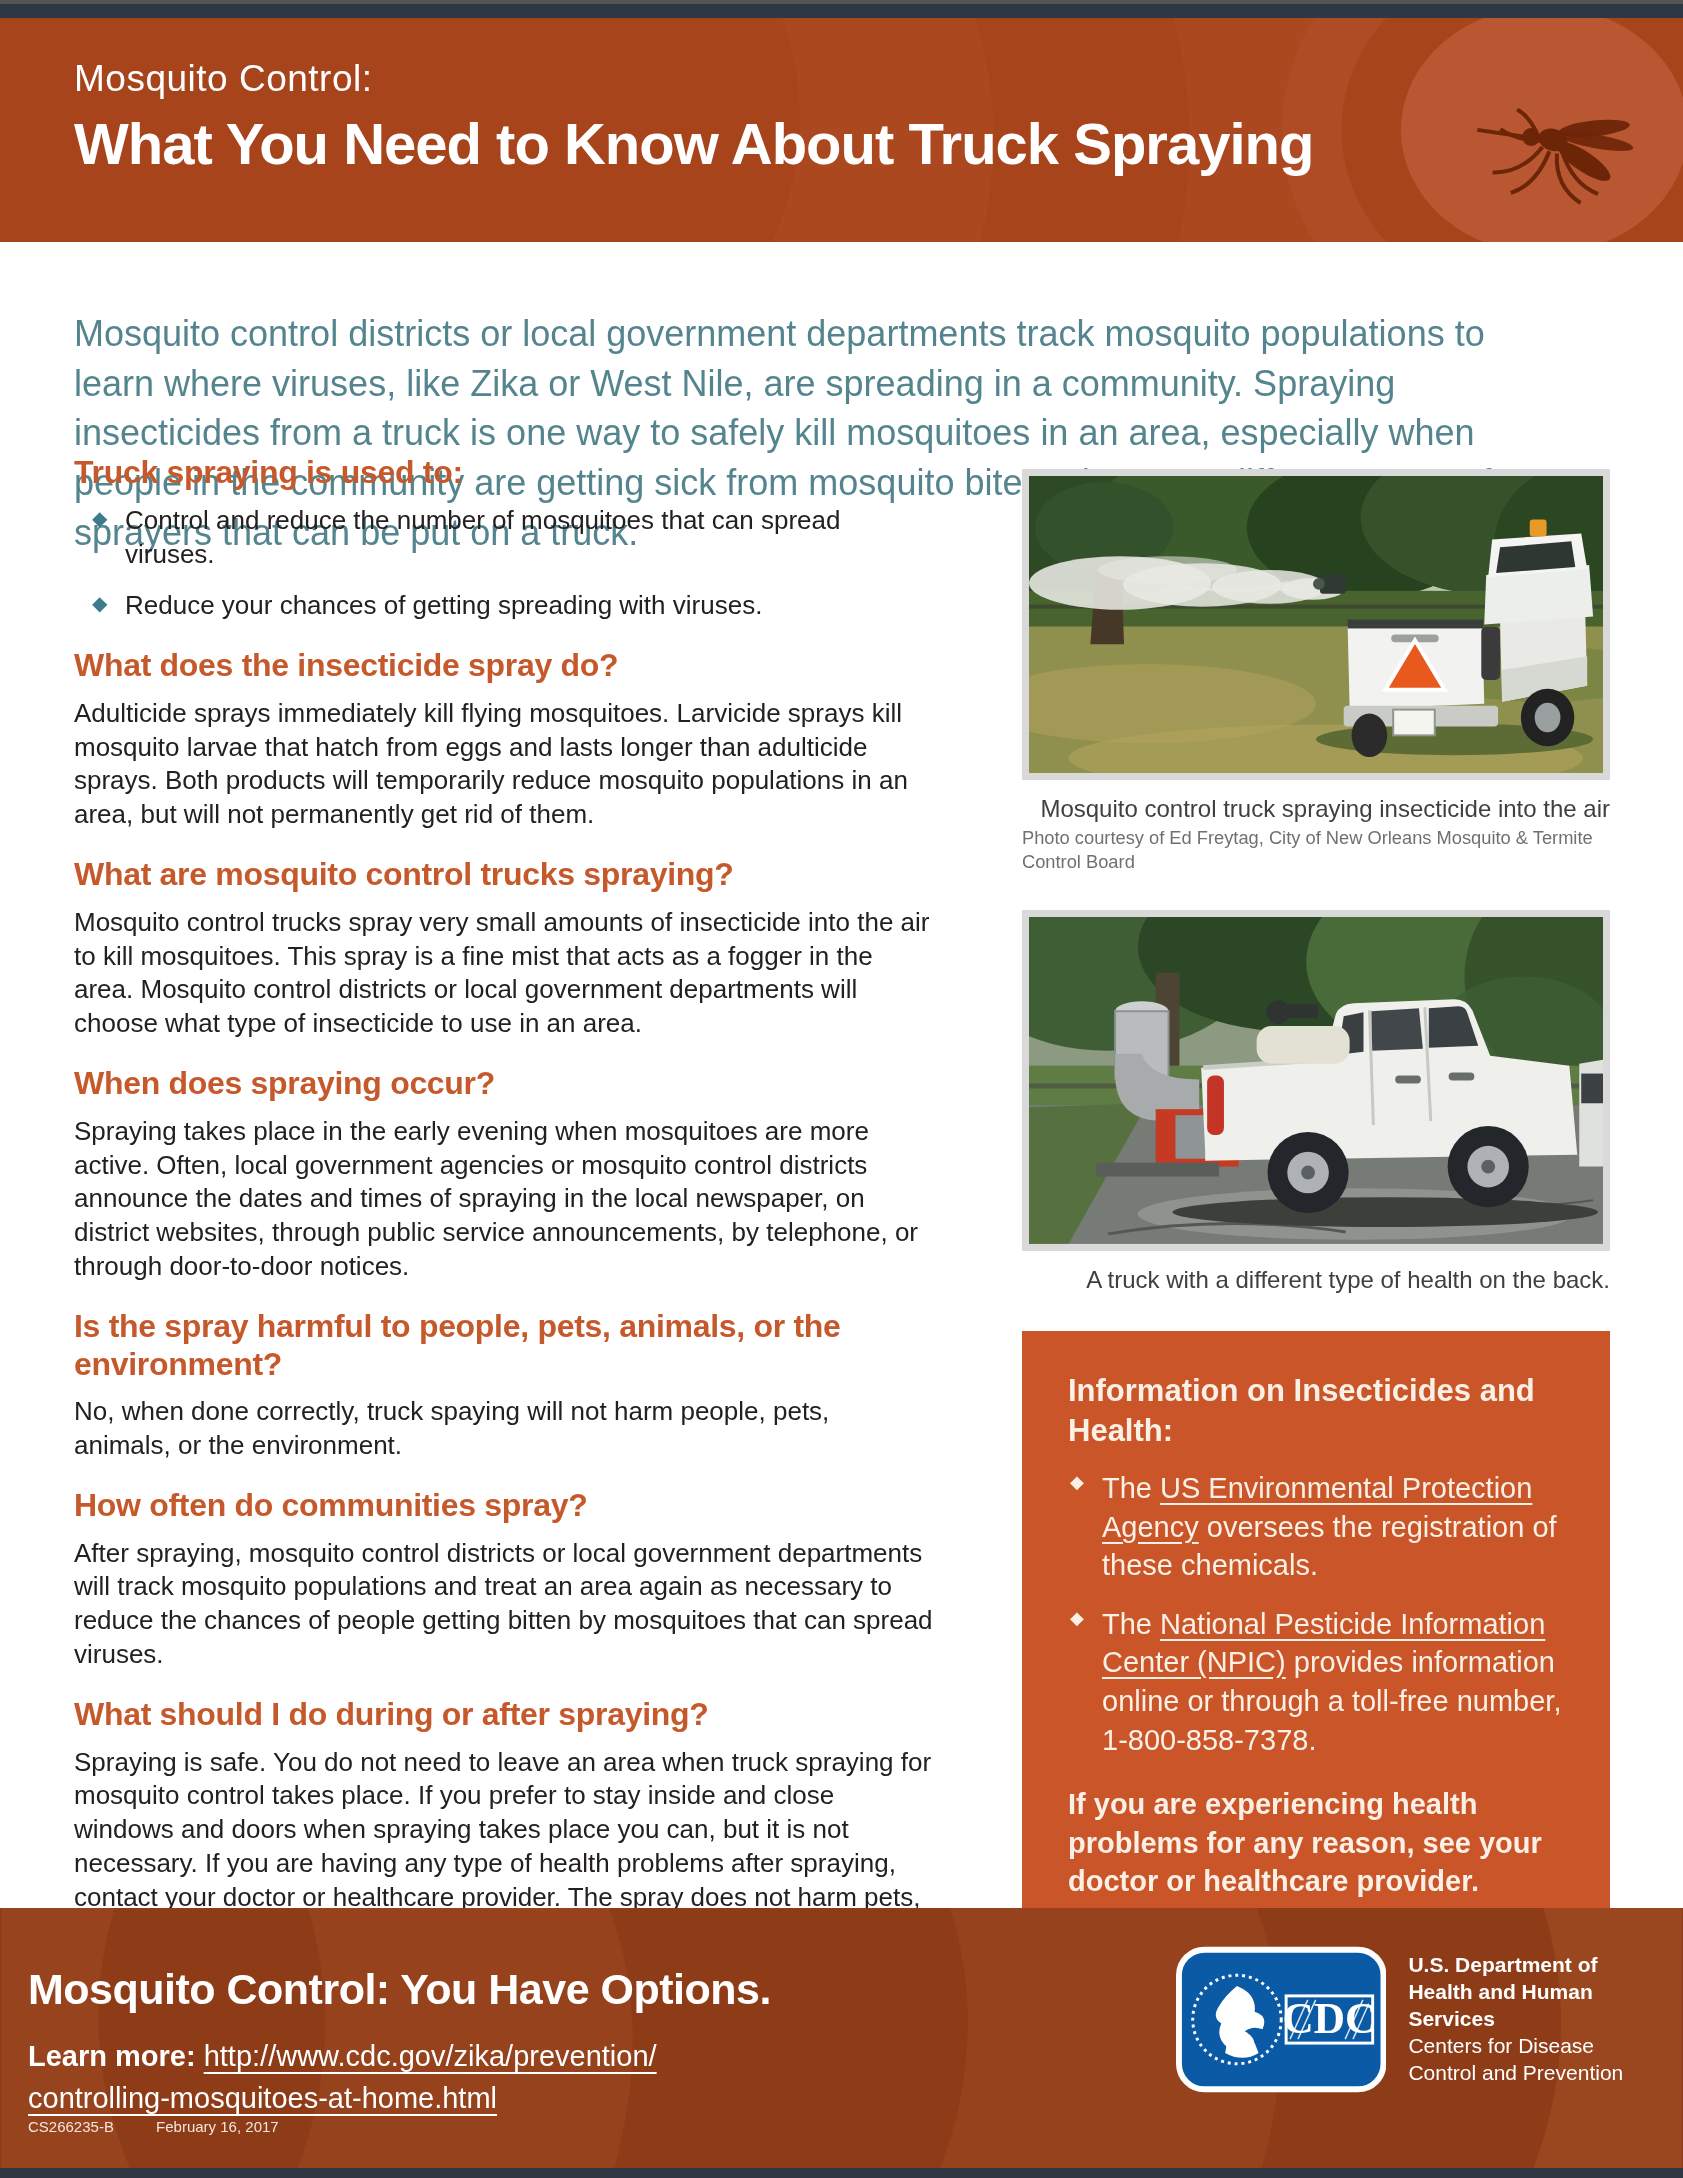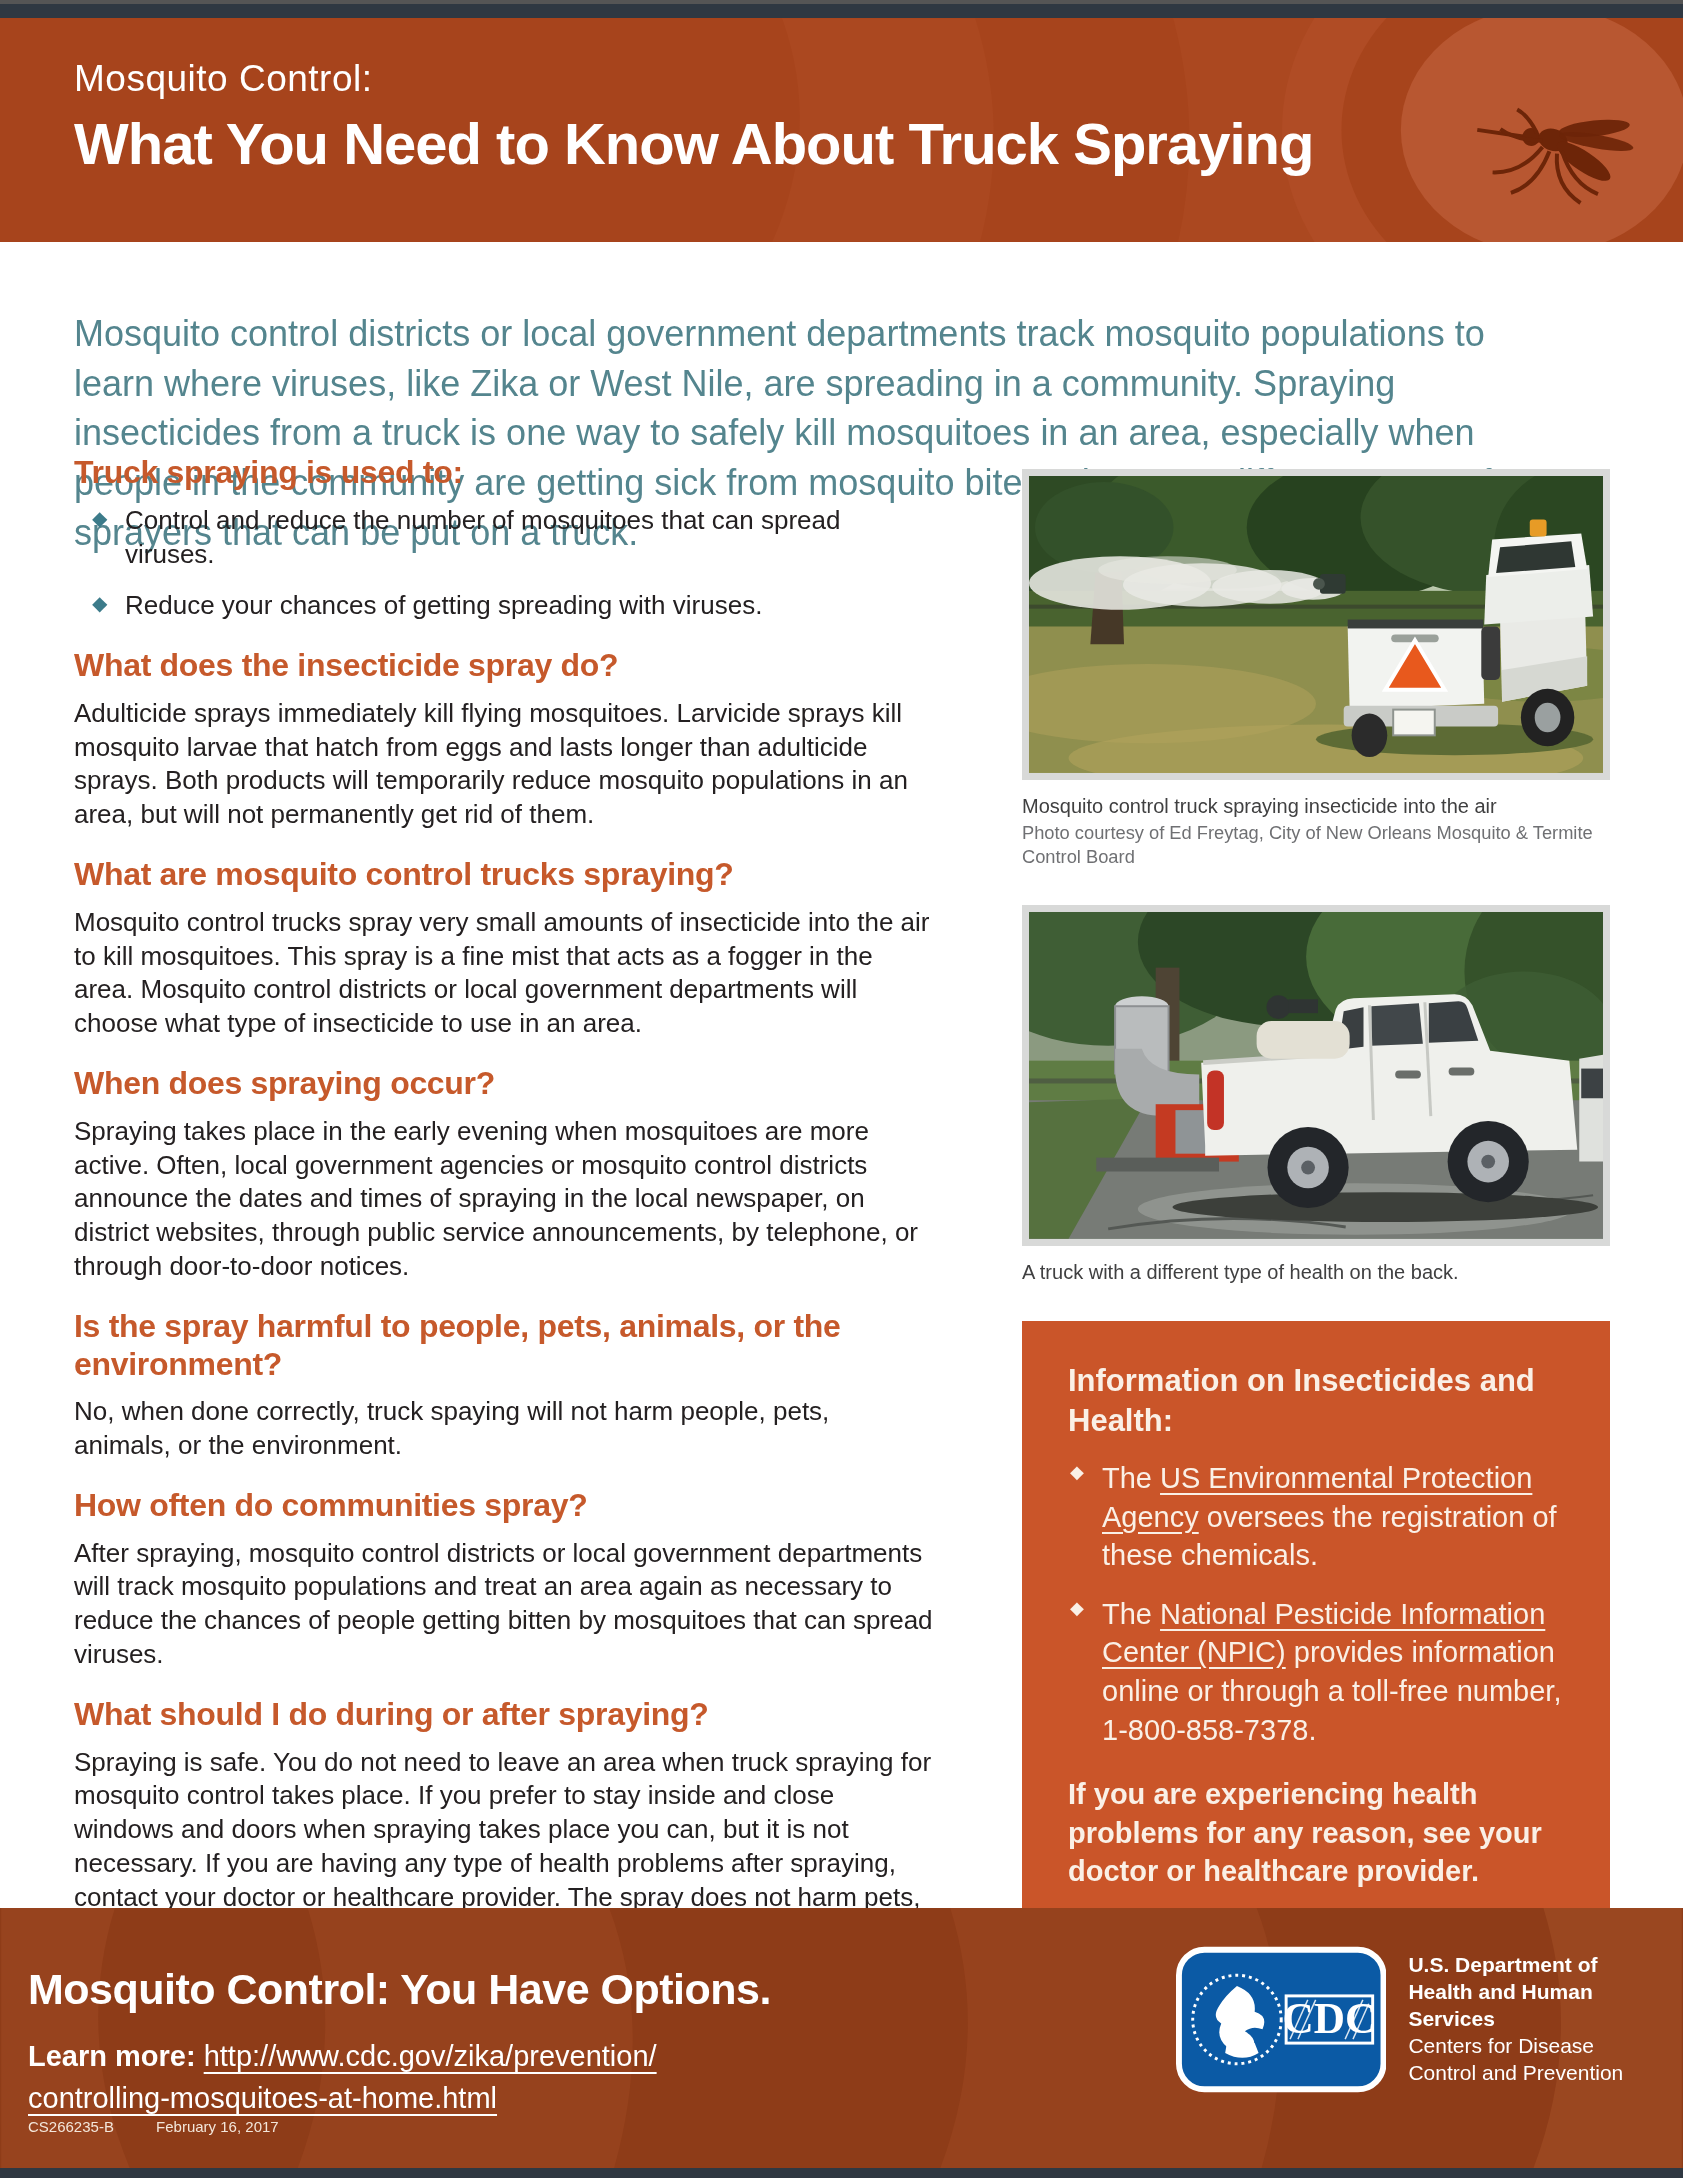--- a/index.html
+++ b/index.html
@@ -42,21 +42,21 @@
     position:absolute;left:18px;top:1px;color:#3c7b8a;font-size:20px;
   }
 
   
   .right-col{position:absolute;left:1022px;top:465px;width:588px;}
   .photo-frame{
     border:7px solid #d8d9d8;background:#d8d9d8;width:574px;
     line-height:0;
   }
   .photo-frame svg{display:block;}
-  .caption{color:#404041;font-size:20px;line-height:1.25;margin:14px 0 2px 0;}
+  .caption{color:#404041;font-size:24px;line-height:1.25;margin:14px 0 2px 0;text-align:right;}
   .credit{color:#6f7073;font-size:18.3px;line-height:1.3;margin:2px 0 0 0;}
   .spacer1{height:36px;}
   .spacer2{height:34px;}
 
   .info-box{
     margin-top:0;background:#ca5529;color:#faf0e6;
     padding:40px 46px 42px 46px;min-height:475px;box-sizing:border-box;width:588px;
   }
   .info-box h3{font-size:31px;font-weight:700;line-height:1.3;margin:0 0 18px 0;}
   .info-box ul{list-style:none;margin:0;padding:0;}

